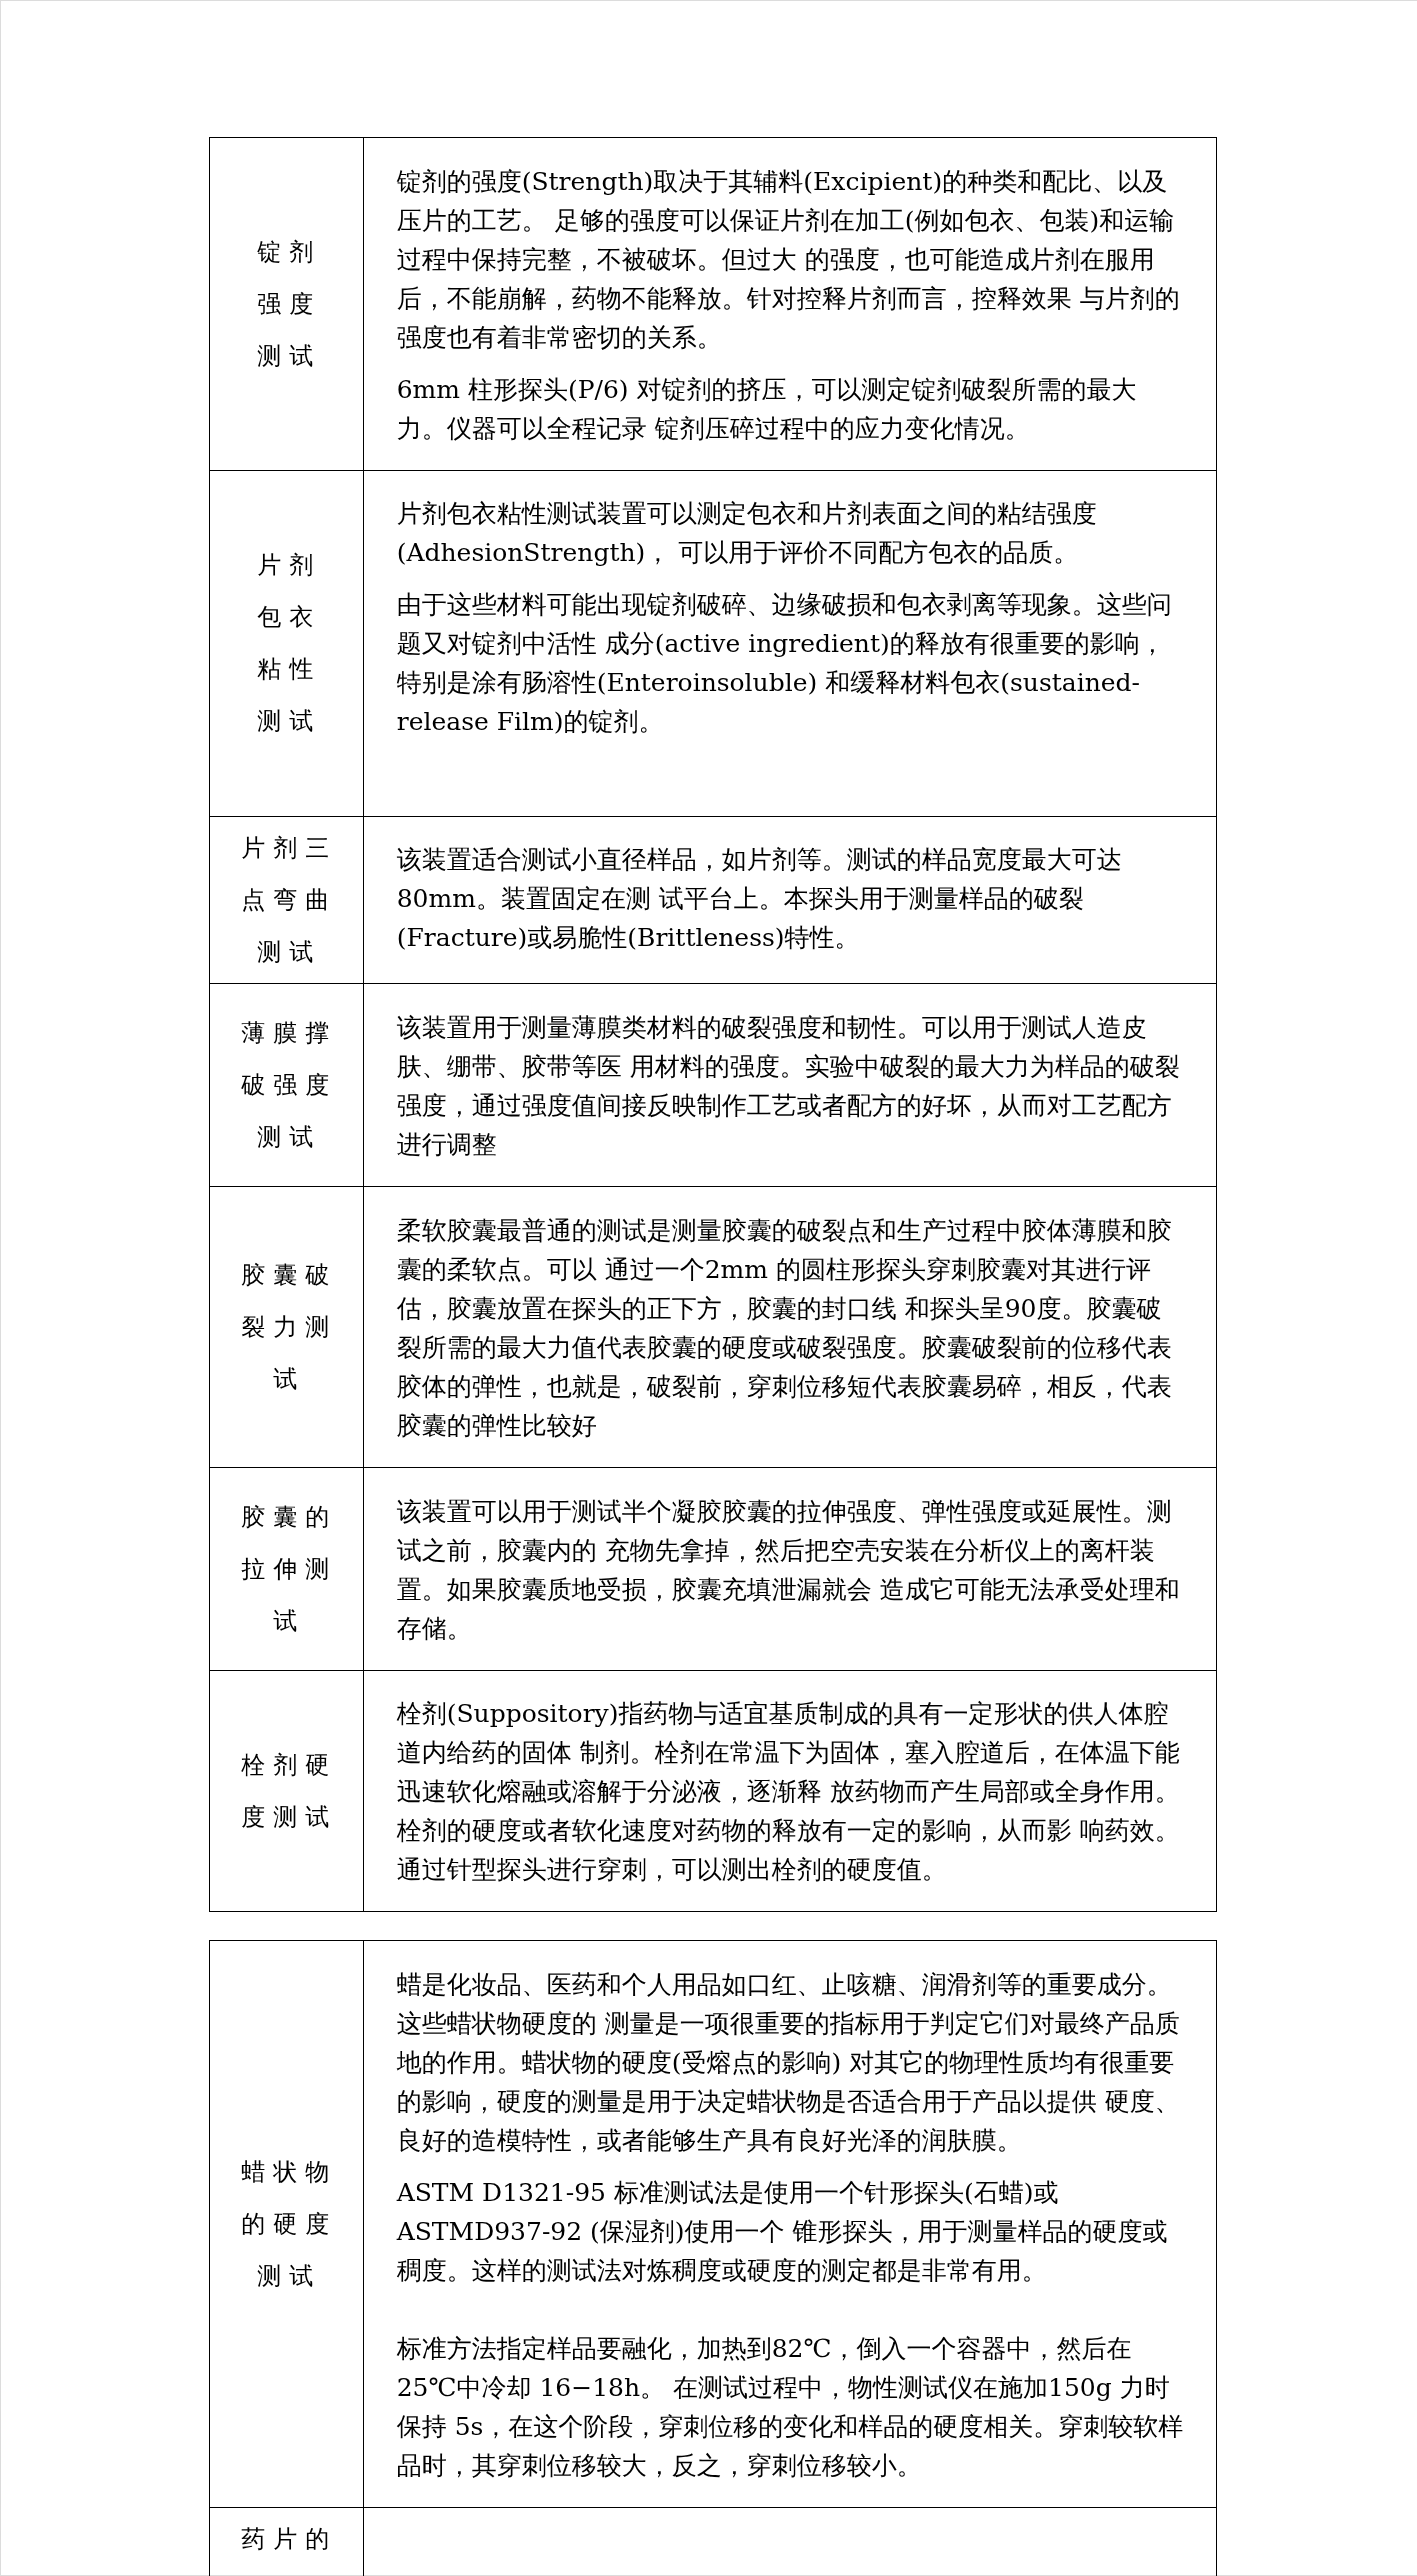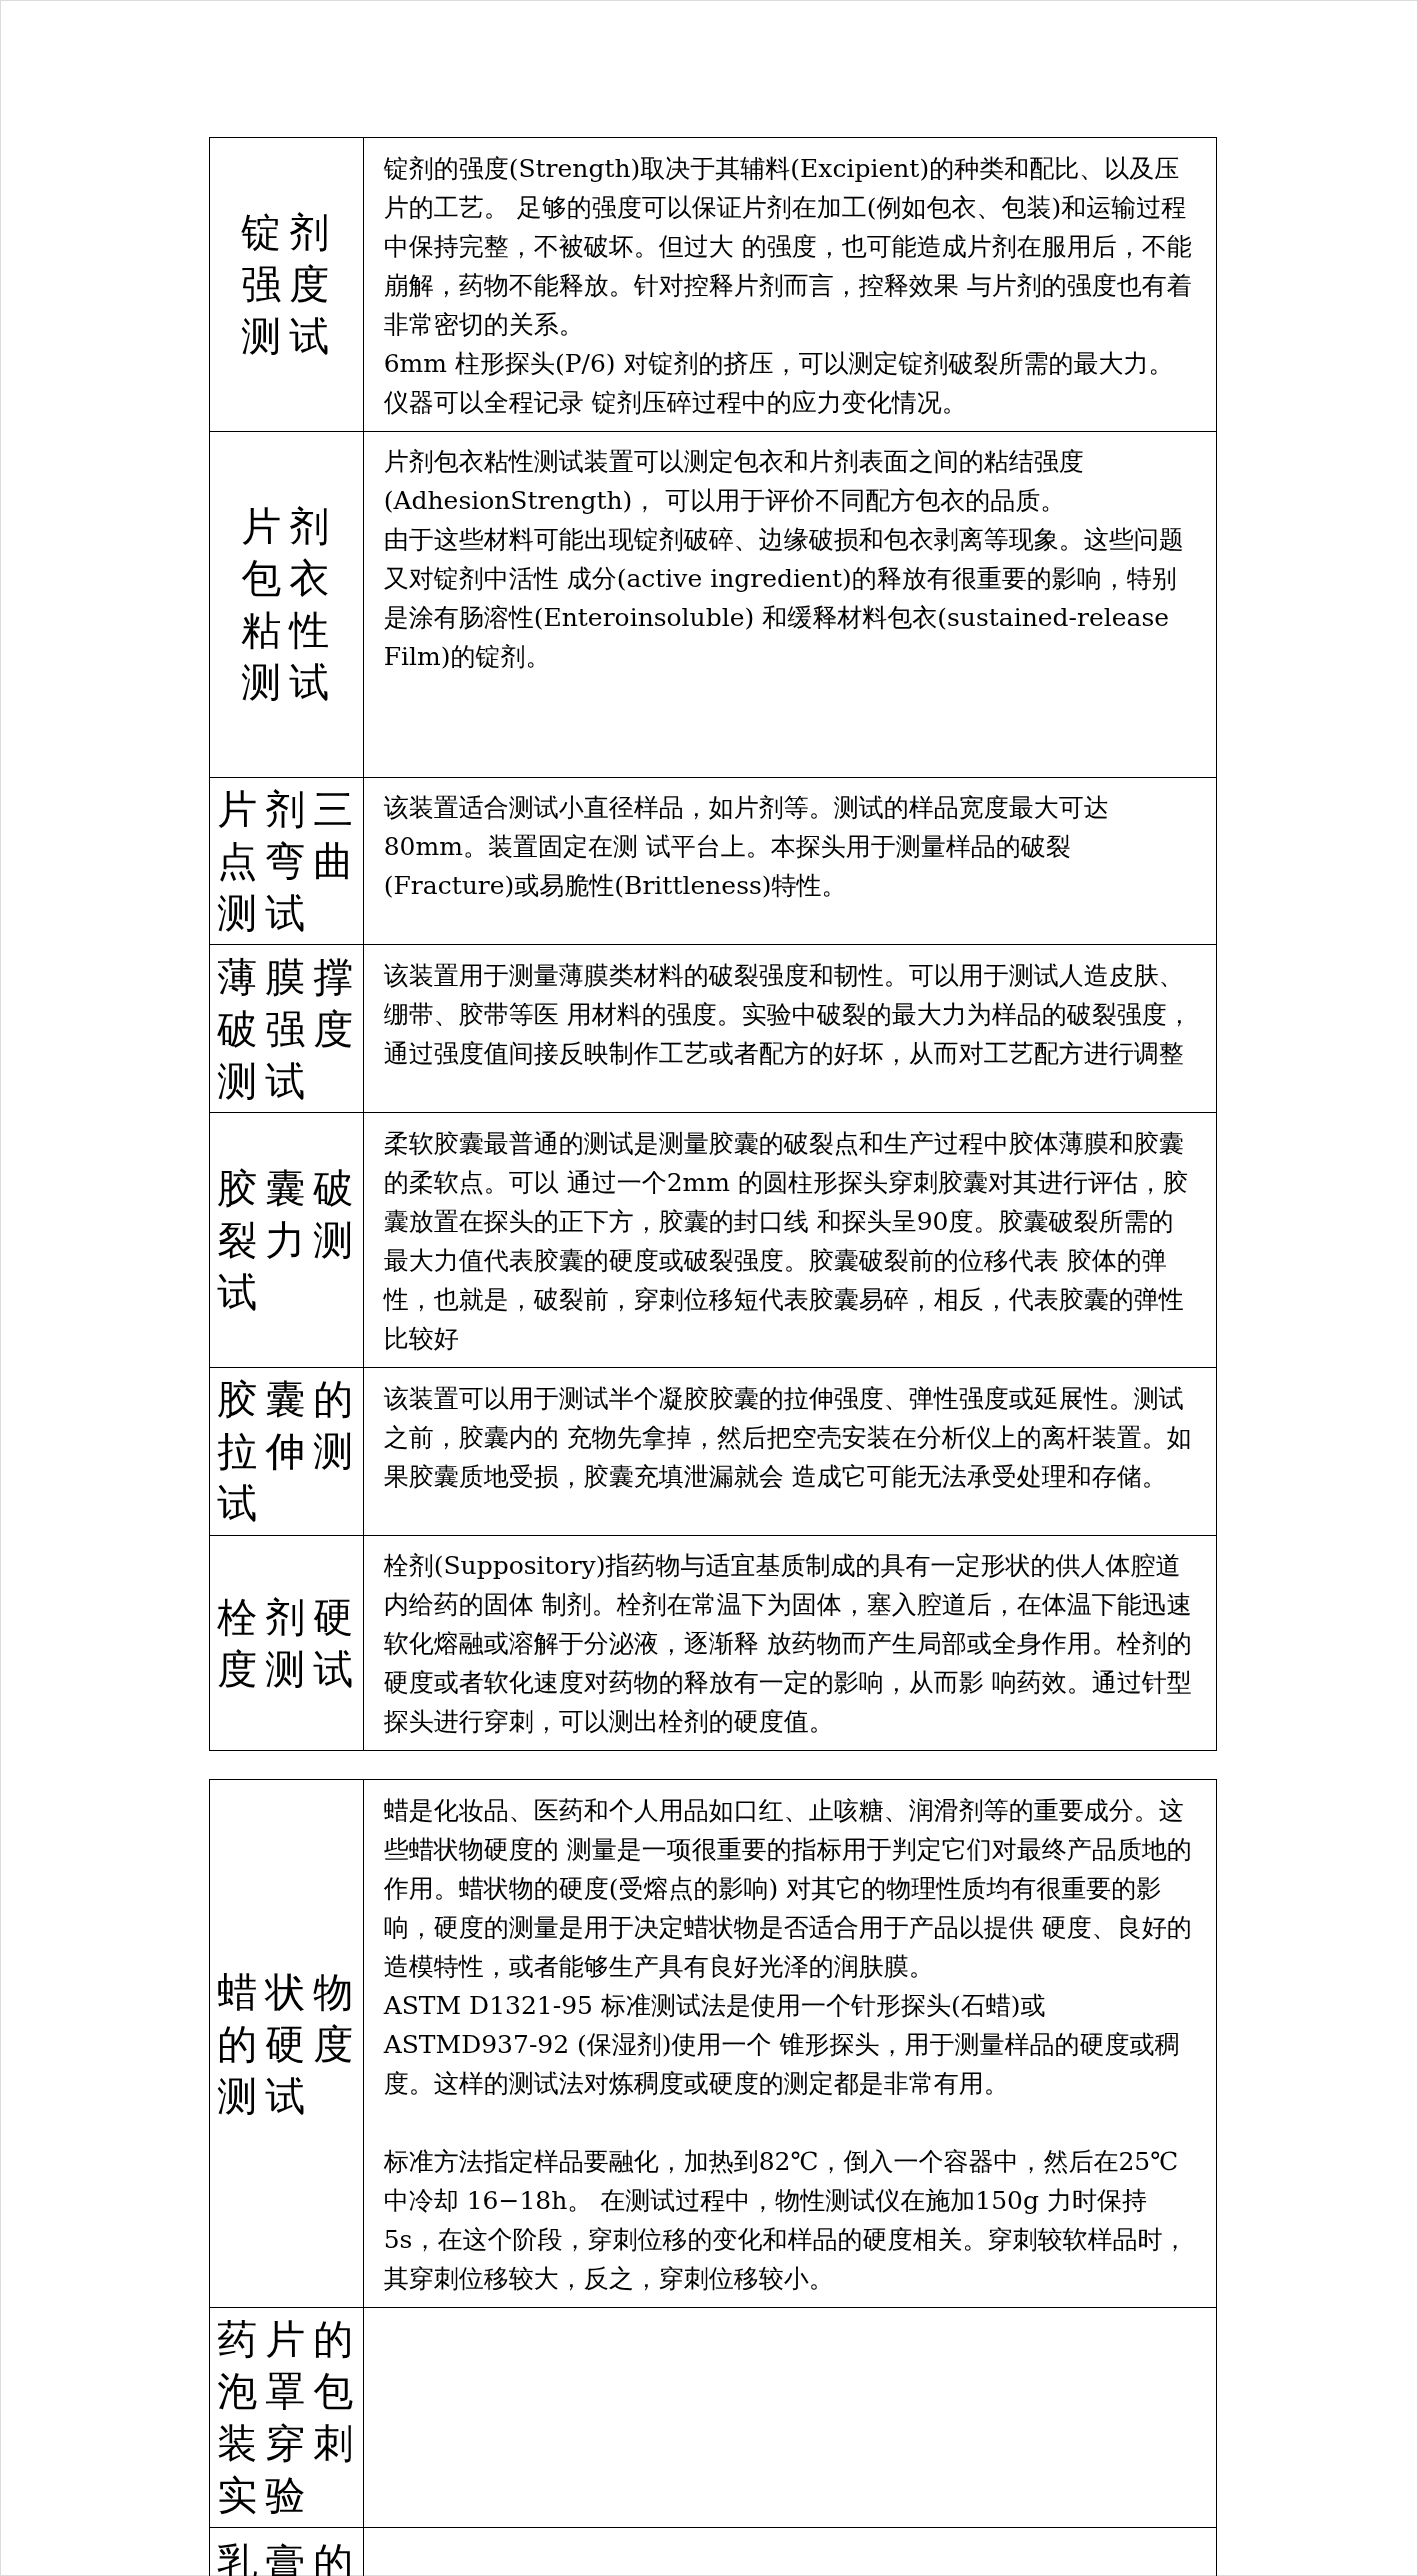--- a/index.html
+++ b/index.html
@@ -32,36 +32,36 @@
   }
   .prow + .prow{border-top:1.8px solid #000;}
   .hcell{
     width:154px;
     min-width:154px;
     box-sizing:border-box;
     border-right:1.8px solid #000;
     display:flex;
     align-items:center;
     justify-content:center;
-    text-align:left;
+    text-align:center;
     white-space:pre-line;
-    font-size:40px;
+    font-size:24px;
     line-height:52px;
     letter-spacing:8px;
     padding:5.4px 1.8px 5.4px 7.1px;
   }
   .bcell{
     flex:1;
     box-sizing:border-box;
     padding:10.7px 18px 9px 19.7px;
     font-size:25px;
     line-height:39px;
     text-align:left;
   }
-  .bcell p{margin:0;}
+  .bcell p{margin:13px;}
   .bcell p.gap{margin-top:39px;}
 </style>
 </head>
 <body>
 
 <div class="page">
   <div class="tables-wrap">
 
     <div class="ptable">
 

